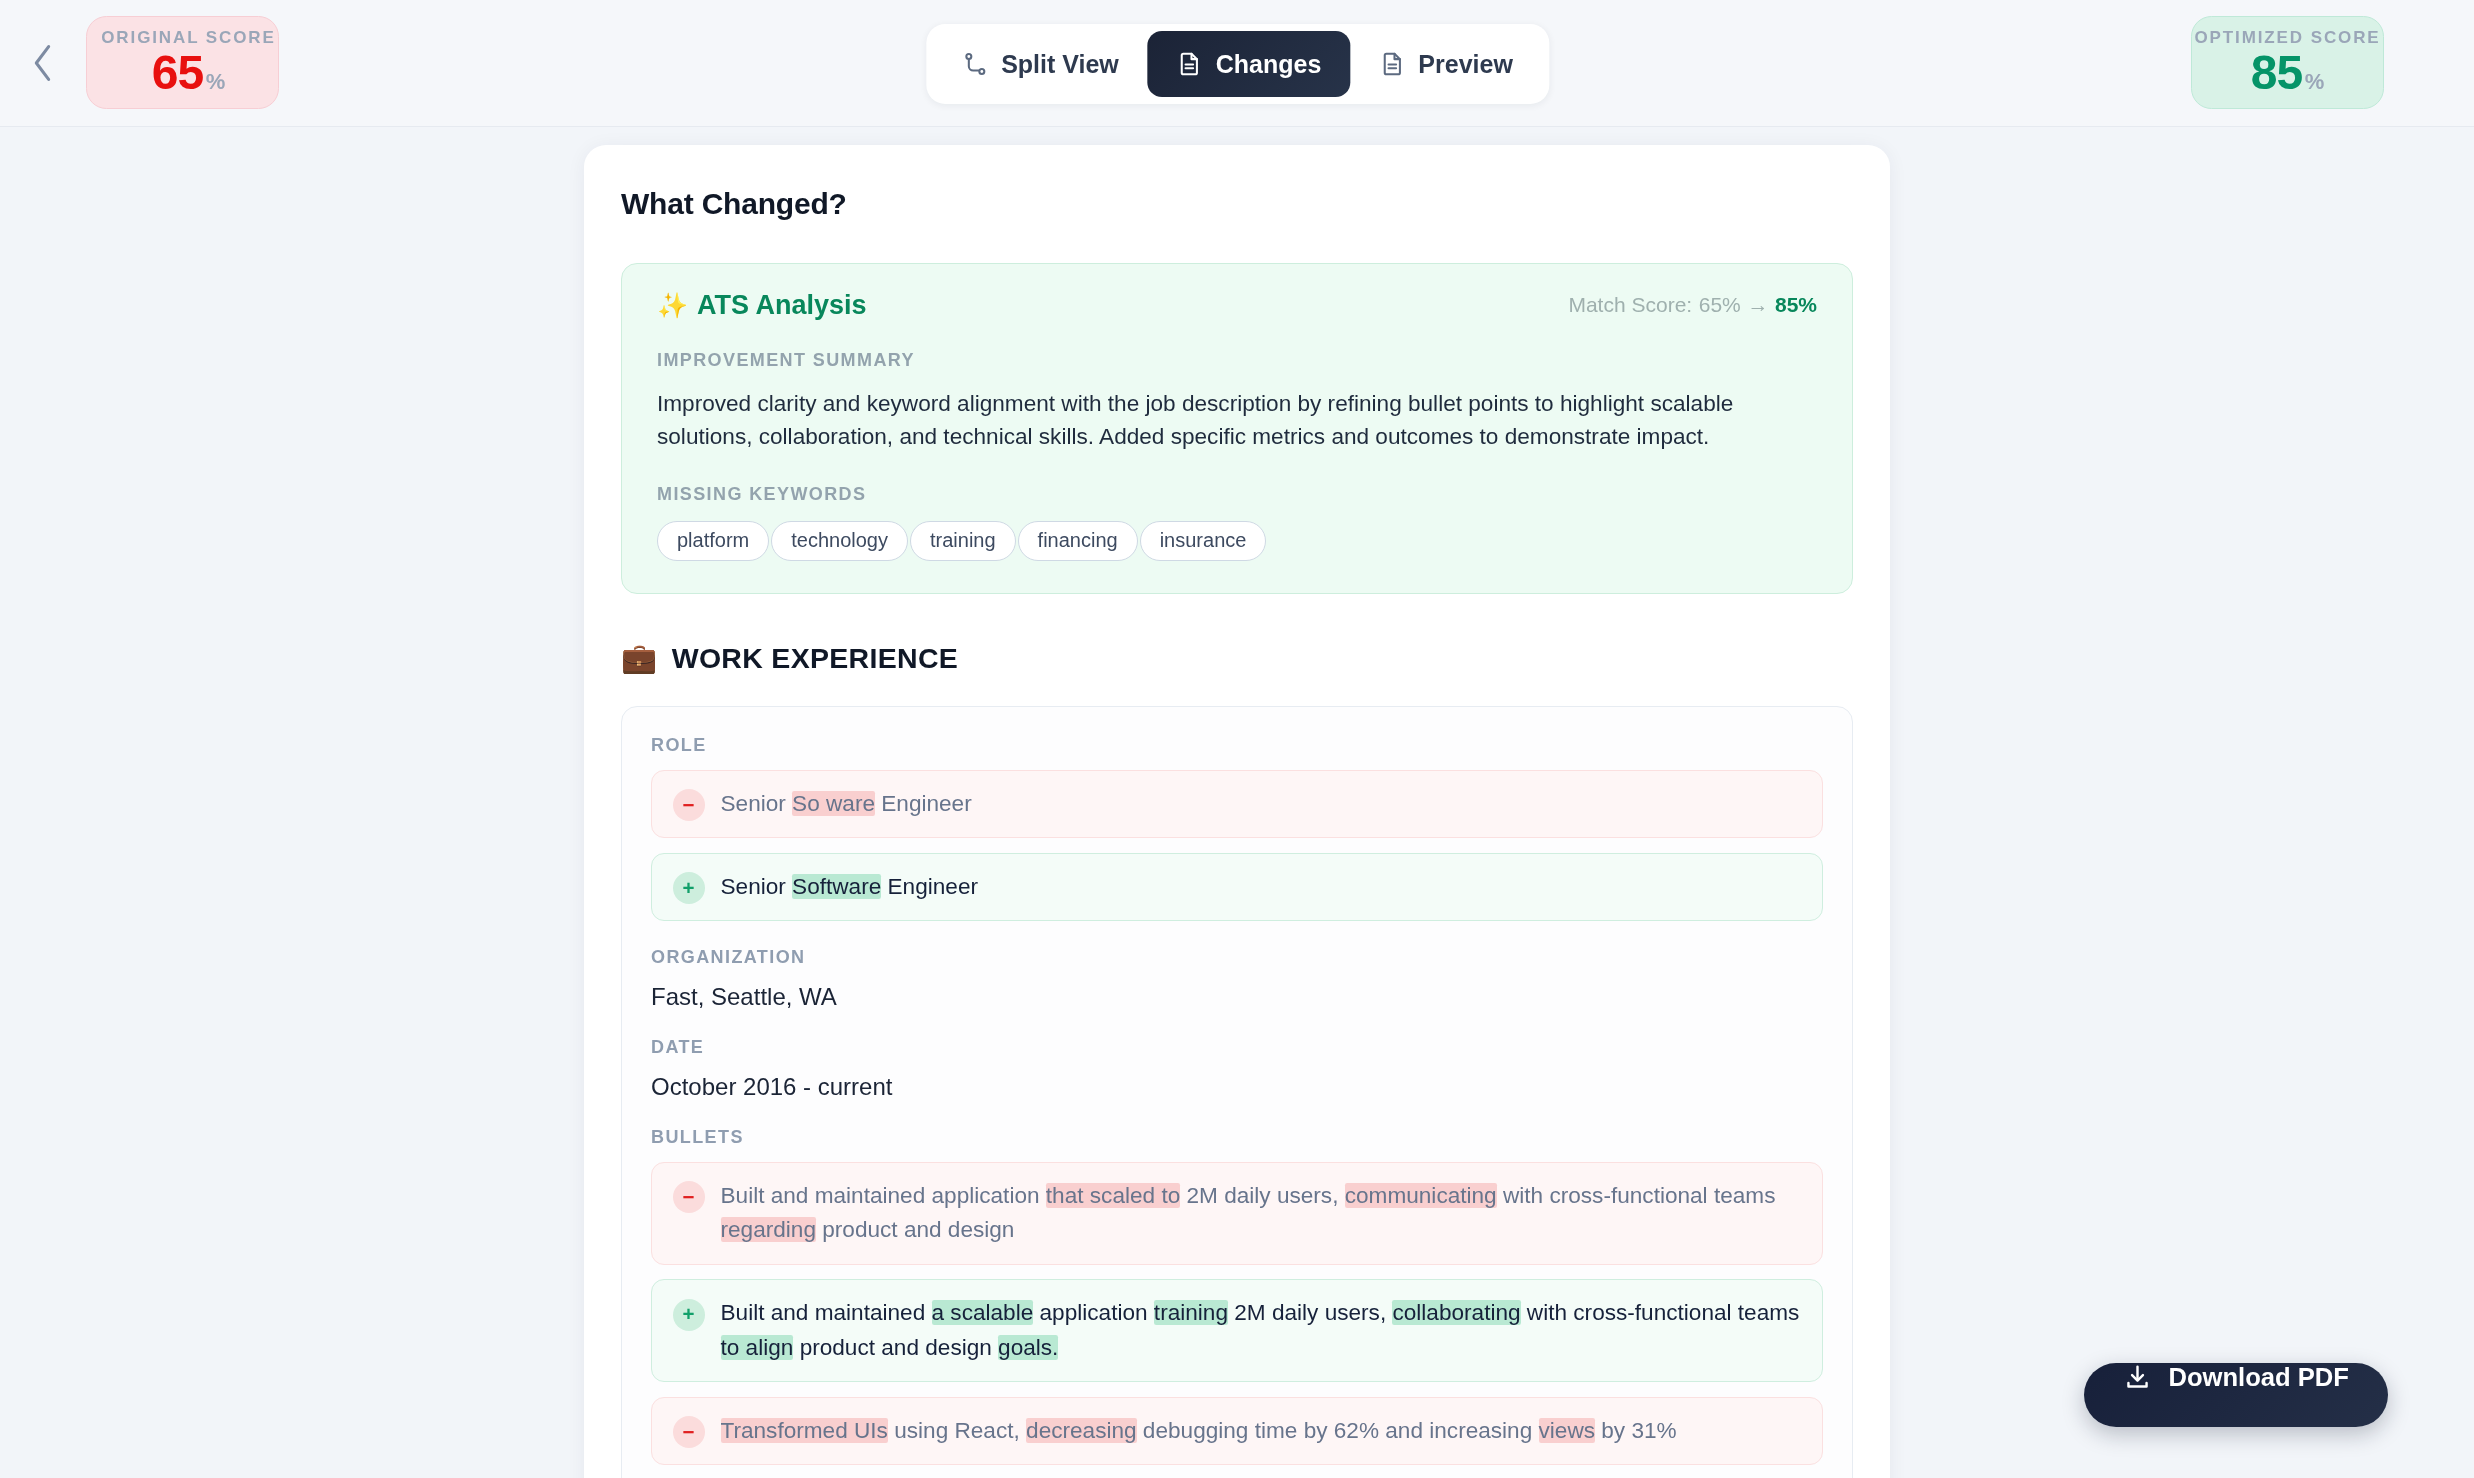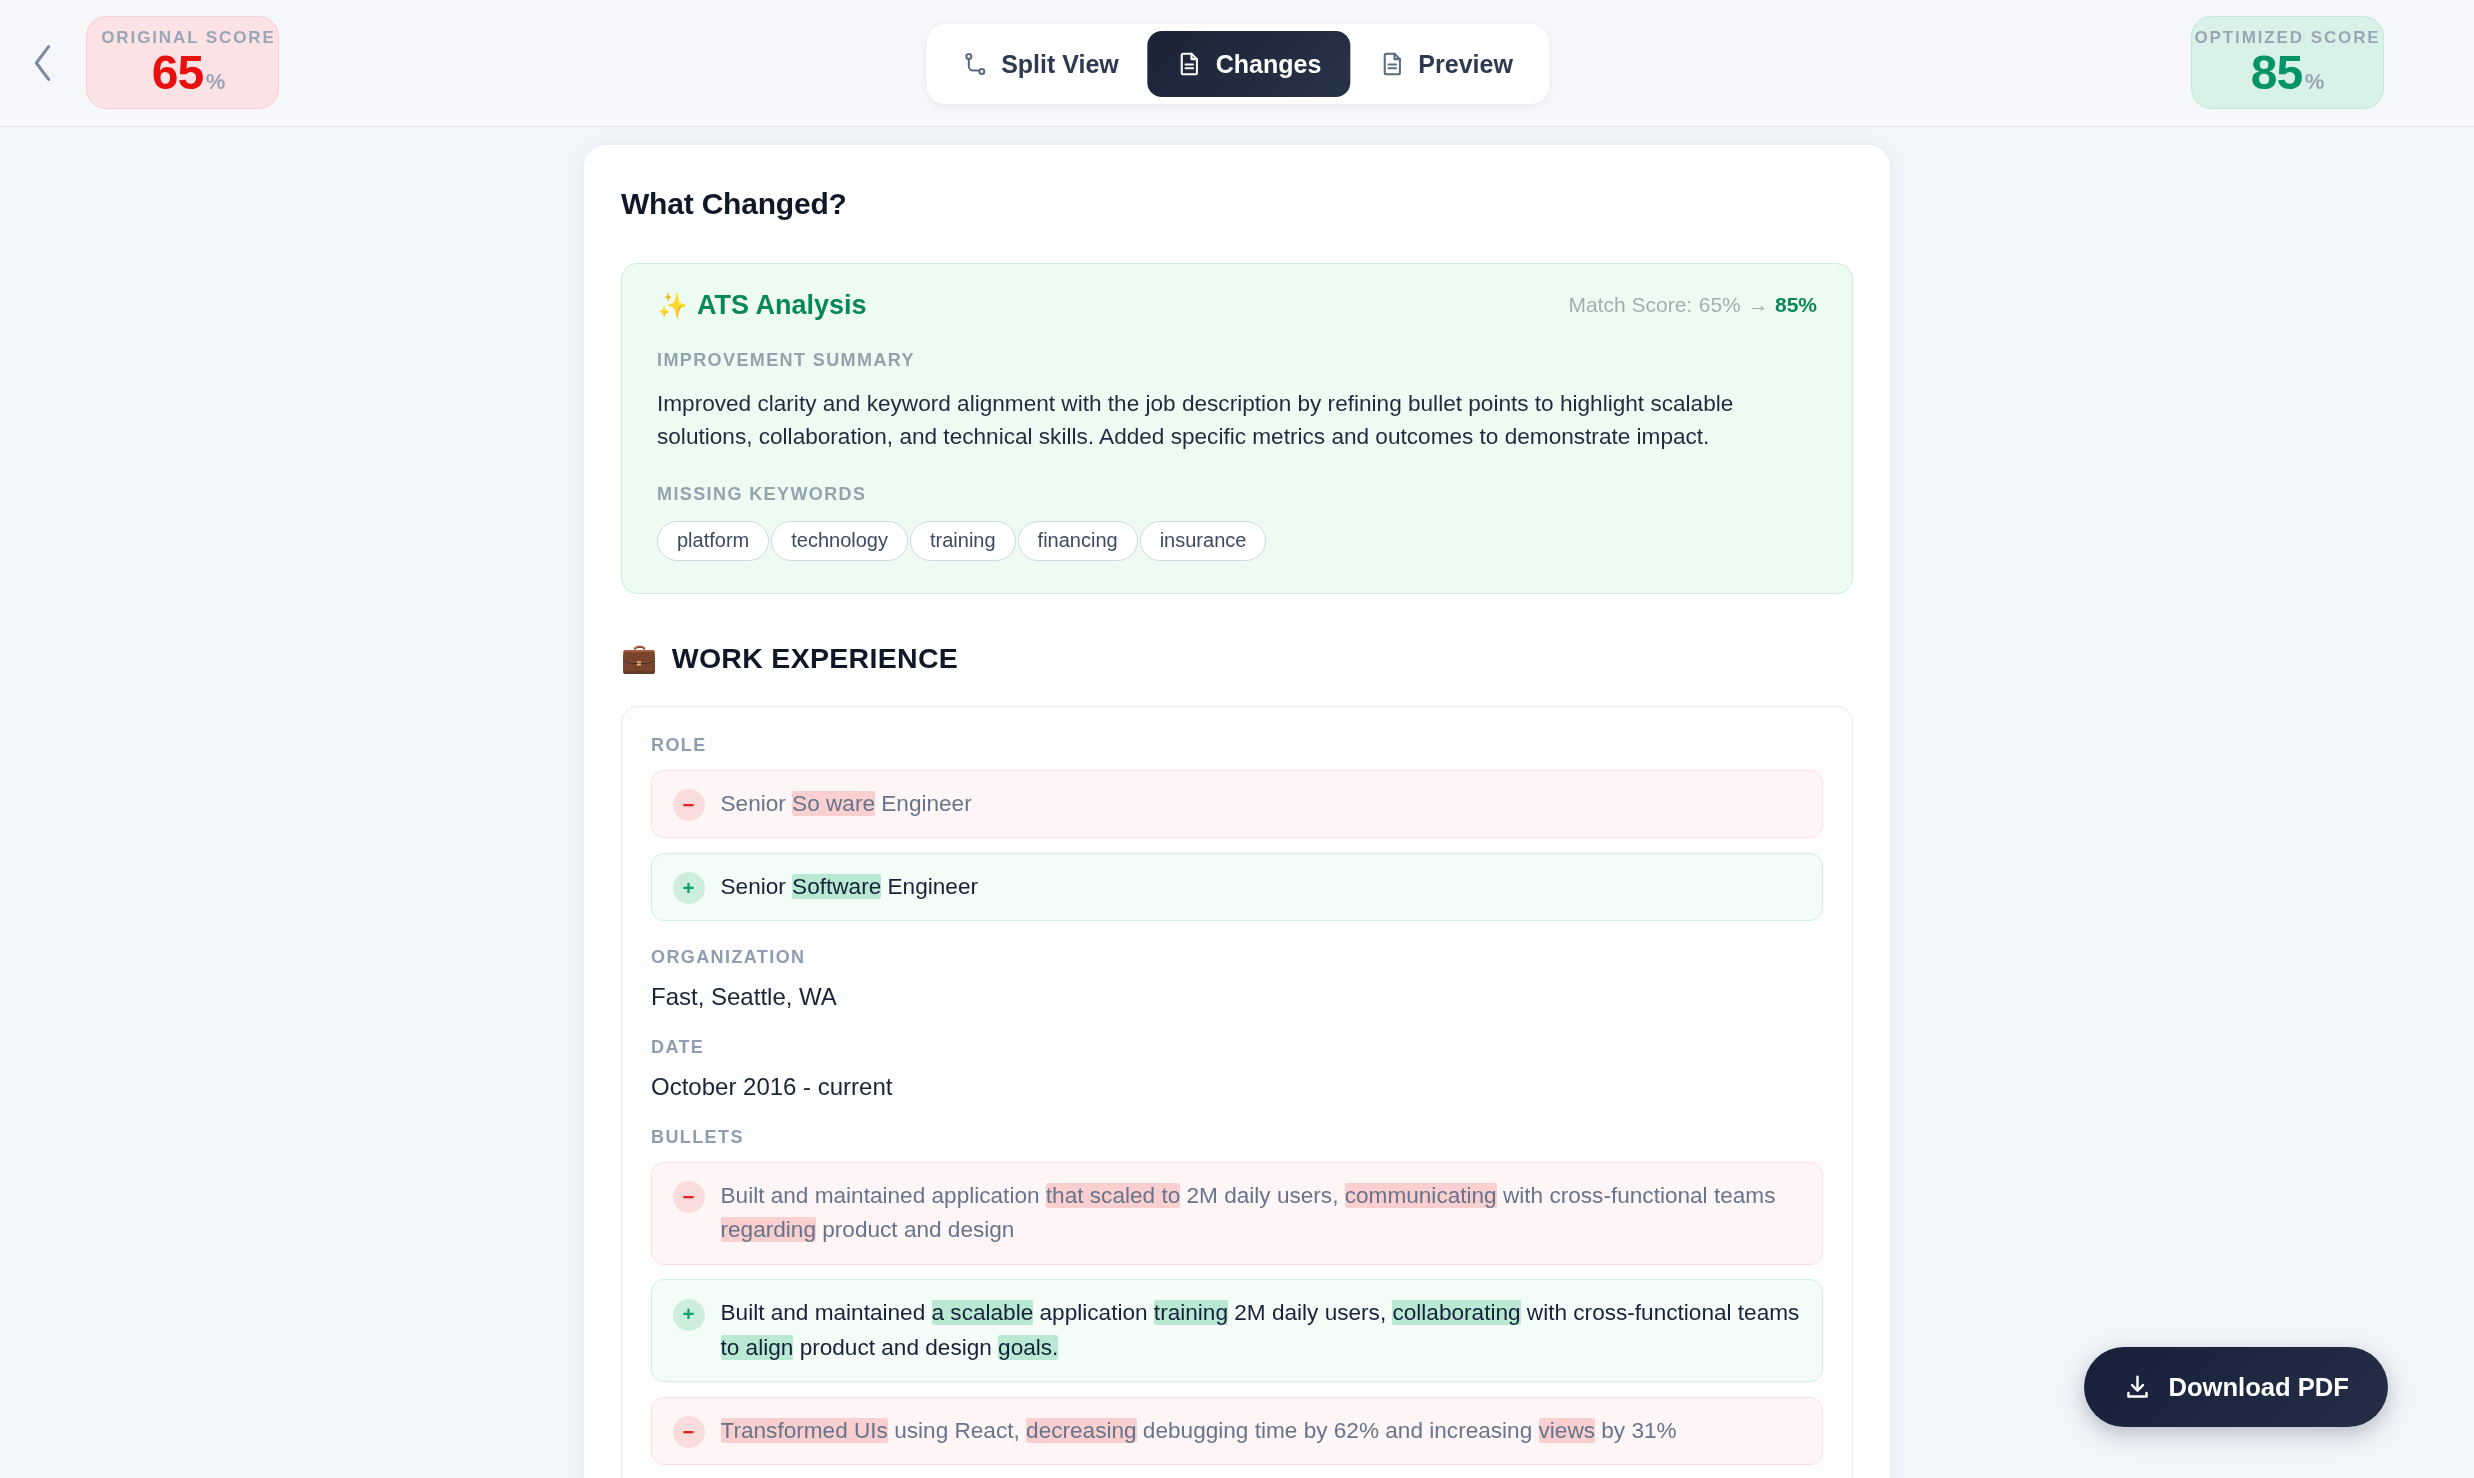--- a/index.html
+++ b/index.html
@@ -268,23 +268,22 @@
   .added .diff-text { color: #16213a; }
   .hl-del { background: #f9cfcf; border-radius: 2.2px; }
   .hl-add { background: #b9e9d3; border-radius: 2.2px; }
 
   
   .download-btn {
     position: fixed;
     right: 86px;
     bottom: 51px;
     display: flex;
-    align-items: center;
     gap: 16px;
-    height: 80px;
+    height: 64px;
     padding: 0 39px;
     border-radius: 730px;
     background: linear-gradient(135deg, #17203a 0%, #242f47 100%);
     color: #ffffff;
     font-size: 25.6px;
     font-weight: 700;
     border: none;
     cursor: pointer;
     box-shadow: 0 7.3px 22px rgba(16,24,48,0.25);
     font-family: "Liberation Sans", sans-serif;

